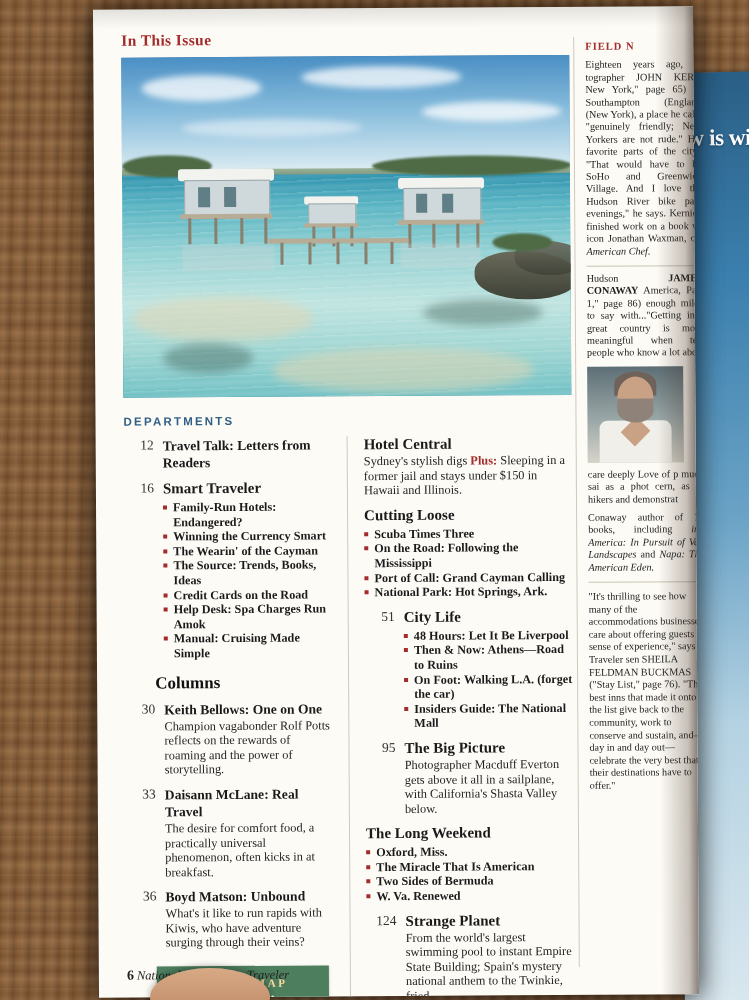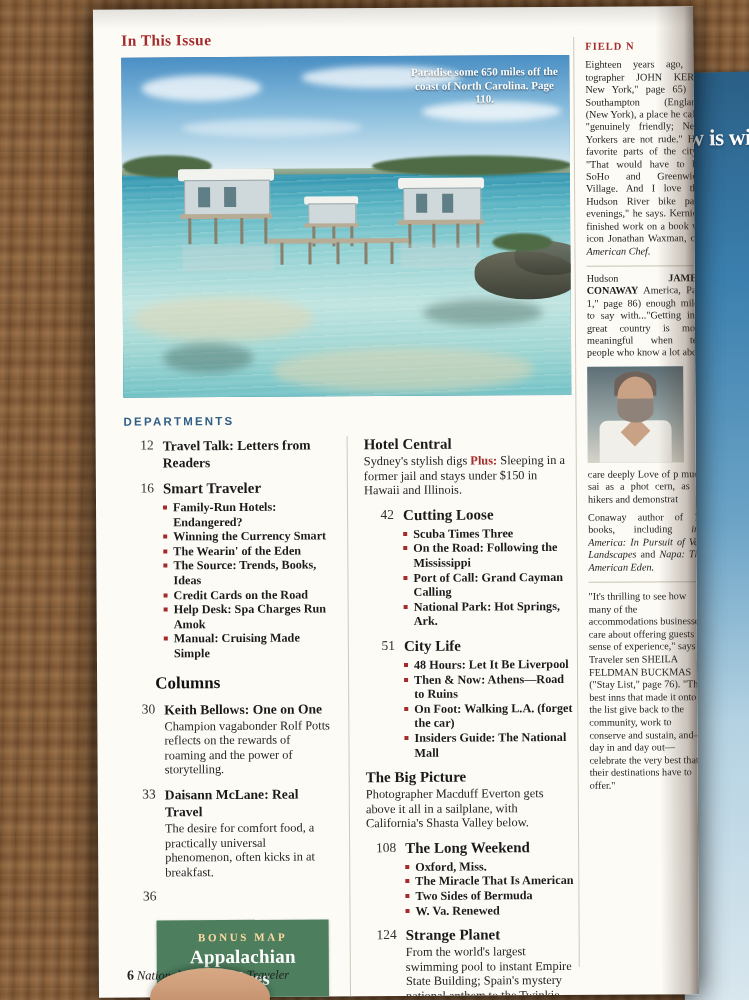--- a/index.html
+++ b/index.html
@@ -229,21 +229,20 @@
 
         <div class="rock" style="left:352px;top:196px;width:104px;height:48px;"></div>
         <div class="rock" style="left:392px;top:186px;width:70px;height:34px;opacity:.9"></div>
         <div class="greenery" style="left:370px;top:178px;width:60px;height:18px;"></div>
 
         <div class="sandpatch" style="left:10px;top:240px;width:180px;height:44px;"></div>
         <div class="sandpatch" style="left:150px;top:292px;width:260px;height:44px;"></div>
         <div class="reef" style="left:40px;top:286px;width:90px;height:30px;"></div>
         <div class="reef" style="left:300px;top:244px;width:120px;height:26px;"></div>
 
-        <div class="caption">Paradise some 650 miles off the coast of North Carolina. Page 110.</div>
       </div>
 
       <div class="departments">DEPARTMENTS</div>
 
       <div class="cols">
 
         <div class="colA">
 
           <div class="entry">
             <div class="pg">12</div>
@@ -252,21 +251,21 @@
             </div>
           </div>
 
           <div class="entry">
             <div class="pg">16</div>
             <div class="body">
               <div class="ttl">Smart Traveler</div>
               <ul class="bullets">
                 <li>Family-Run Hotels: Endangered?</li>
                 <li>Winning the Currency Smart</li>
-                <li>The Wearin' of the Eden</li>
+                <li>The Wearin' of the Cayman</li>
                 <li>The Source: Trends, Books, Ideas</li>
                 <li>Credit Cards on the Road</li>
                 <li>Help Desk: Spa Charges Run Amok</li>
                 <li>Manual: Cruising Made Simple</li>
               </ul>
             </div>
           </div>
 
           <div class="colheader">Columns</div>
 
@@ -281,41 +280,44 @@
           <div class="entry">
             <div class="pg">33</div>
             <div class="body">
               <div class="ttl small">Daisann McLane: Real Travel</div>
               <div class="sub">The desire for comfort food, a practically universal phenomenon, often kicks in at breakfast.</div>
             </div>
           </div>
 
           <div class="entry">
             <div class="pg">36</div>
+            <div class="body">
+              <div class="ttl small">Boyd Matson: Unbound</div>
+              <div class="sub">What's it like to run rapids with Kiwis, who have adventure surging through their veins?</div>
+            </div>
           </div>
 
           <div class="bonus">
             <div class="b1">BONUS MAP</div>
             <div class="b2">Appalachian Drives</div>
 
           </div>
 
         </div>
 
         <div class="colB">
 
           <div class="entry">
             <div class="body">
               <div class="ttl">Hotel Central</div>
               <div class="sub"><span>Sydney's stylish digs </span><span class="plus">Plus:</span><span> Sleeping in a former jail and stays under $150 in Hawaii and Illinois.</span></div>
             </div>
           </div>
 
           <div class="entry">
-            <div class="pg">42</div>
             <div class="body">
               <div class="ttl">Cutting Loose</div>
               <ul class="bullets">
                 <li>Scuba Times Three</li>
                 <li>On the Road: Following the Mississippi</li>
                 <li>Port of Call: Grand Cayman Calling</li>
                 <li>National Park: Hot Springs, Ark.</li>
               </ul>
             </div>
           </div>
@@ -327,28 +329,28 @@
               <ul class="bullets">
                 <li>48 Hours: Let It Be Liverpool</li>
                 <li>Then &amp; Now: Athens—Road to Ruins</li>
                 <li>On Foot: Walking L.A. (forget the car)</li>
                 <li>Insiders Guide: The National Mall</li>
               </ul>
             </div>
           </div>
 
           <div class="entry">
+            <div class="pg">95</div>
             <div class="body">
               <div class="ttl">The Big Picture</div>
               <div class="sub">Photographer Macduff Everton gets above it all in a sailplane, with California's Shasta Valley below.</div>
             </div>
           </div>
 
           <div class="entry">
-            <div class="pg">108</div>
             <div class="body">
               <div class="ttl">The Long Weekend</div>
               <ul class="bullets">
                 <li>Oxford, Miss.</li>
                 <li>The Miracle That Is American</li>
                 <li>Two Sides of Bermuda</li>
                 <li>W. Va. Renewed</li>
               </ul>
             </div>
           </div>

